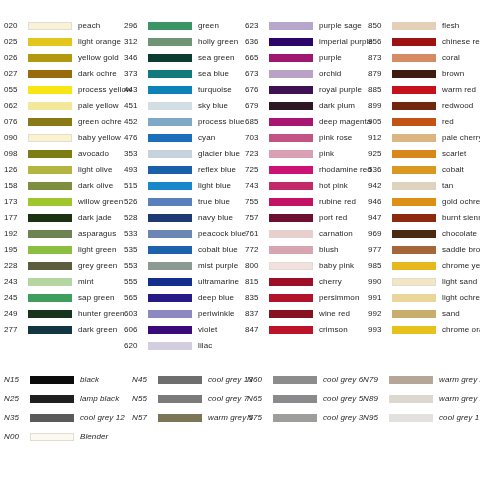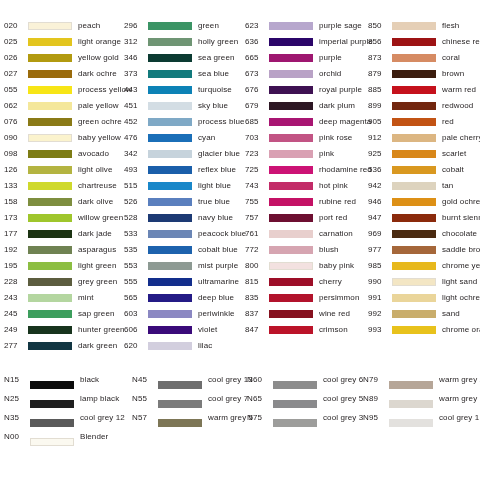--- a/index.html
+++ b/index.html
@@ -79,22 +79,23 @@
     flex-direction: column;
   }
   .ncol-0 { width: 128px; }
   .ncol-1 { width: 115px; }
   .ncol-2 { width: 116px; }
   .ncol-3 { width: 113px; }
 
   .neutral-row {
     display: flex;
     flex-direction: row;
-    align-items: flex-end;
+    align-items: center;
     height: 19px;
+    font-style: italic;
   }
   .ncode {
     font-size: 8px;
     color: #231f20;
     width: 26px;
     flex: none;
     line-height: 19px;
     letter-spacing: 0.1px;
   }
   .nswatch {
@@ -166,25 +167,20 @@
           <span class="code">098</span>
           <span class="swatch" style="background-color: rgb(125, 124, 21);"></span>
           <span class="cname">avocado</span>
         </div>
         <div class="color-row">
           <span class="code">126</span>
           <span class="swatch" style="background-color: rgb(180, 180, 65);"></span>
           <span class="cname">light olive</span>
         </div>
         <div class="color-row">
-          <span class="code">133</span>
-          <span class="swatch" style="background-color: rgb(207, 217, 44);"></span>
-          <span class="cname">chartreuse</span>
-        </div>
-        <div class="color-row">
           <span class="code">158</span>
           <span class="swatch" style="background-color: rgb(126, 142, 63);"></span>
           <span class="cname">dark olive</span>
         </div>
         <div class="color-row">
           <span class="code">173</span>
           <span class="swatch" style="background-color: rgb(159, 198, 44);"></span>
           <span class="cname">willow green</span>
         </div>
         <div class="color-row">
@@ -263,21 +259,21 @@
           <span class="code">452</span>
           <span class="swatch" style="background-color: rgb(127, 169, 198);"></span>
           <span class="cname">process blue</span>
         </div>
         <div class="color-row">
           <span class="code">476</span>
           <span class="swatch" style="background-color: rgb(27, 111, 184);"></span>
           <span class="cname">cyan</span>
         </div>
         <div class="color-row">
-          <span class="code">342</span>
+          <span class="code">353</span>
           <span class="swatch" style="background-color: rgb(198, 211, 220);"></span>
           <span class="cname">glacier blue</span>
         </div>
         <div class="color-row">
           <span class="code">493</span>
           <span class="swatch" style="background-color: rgb(26, 95, 170);"></span>
           <span class="cname">reflex blue</span>
         </div>
         <div class="color-row">
           <span class="code">515</span>

